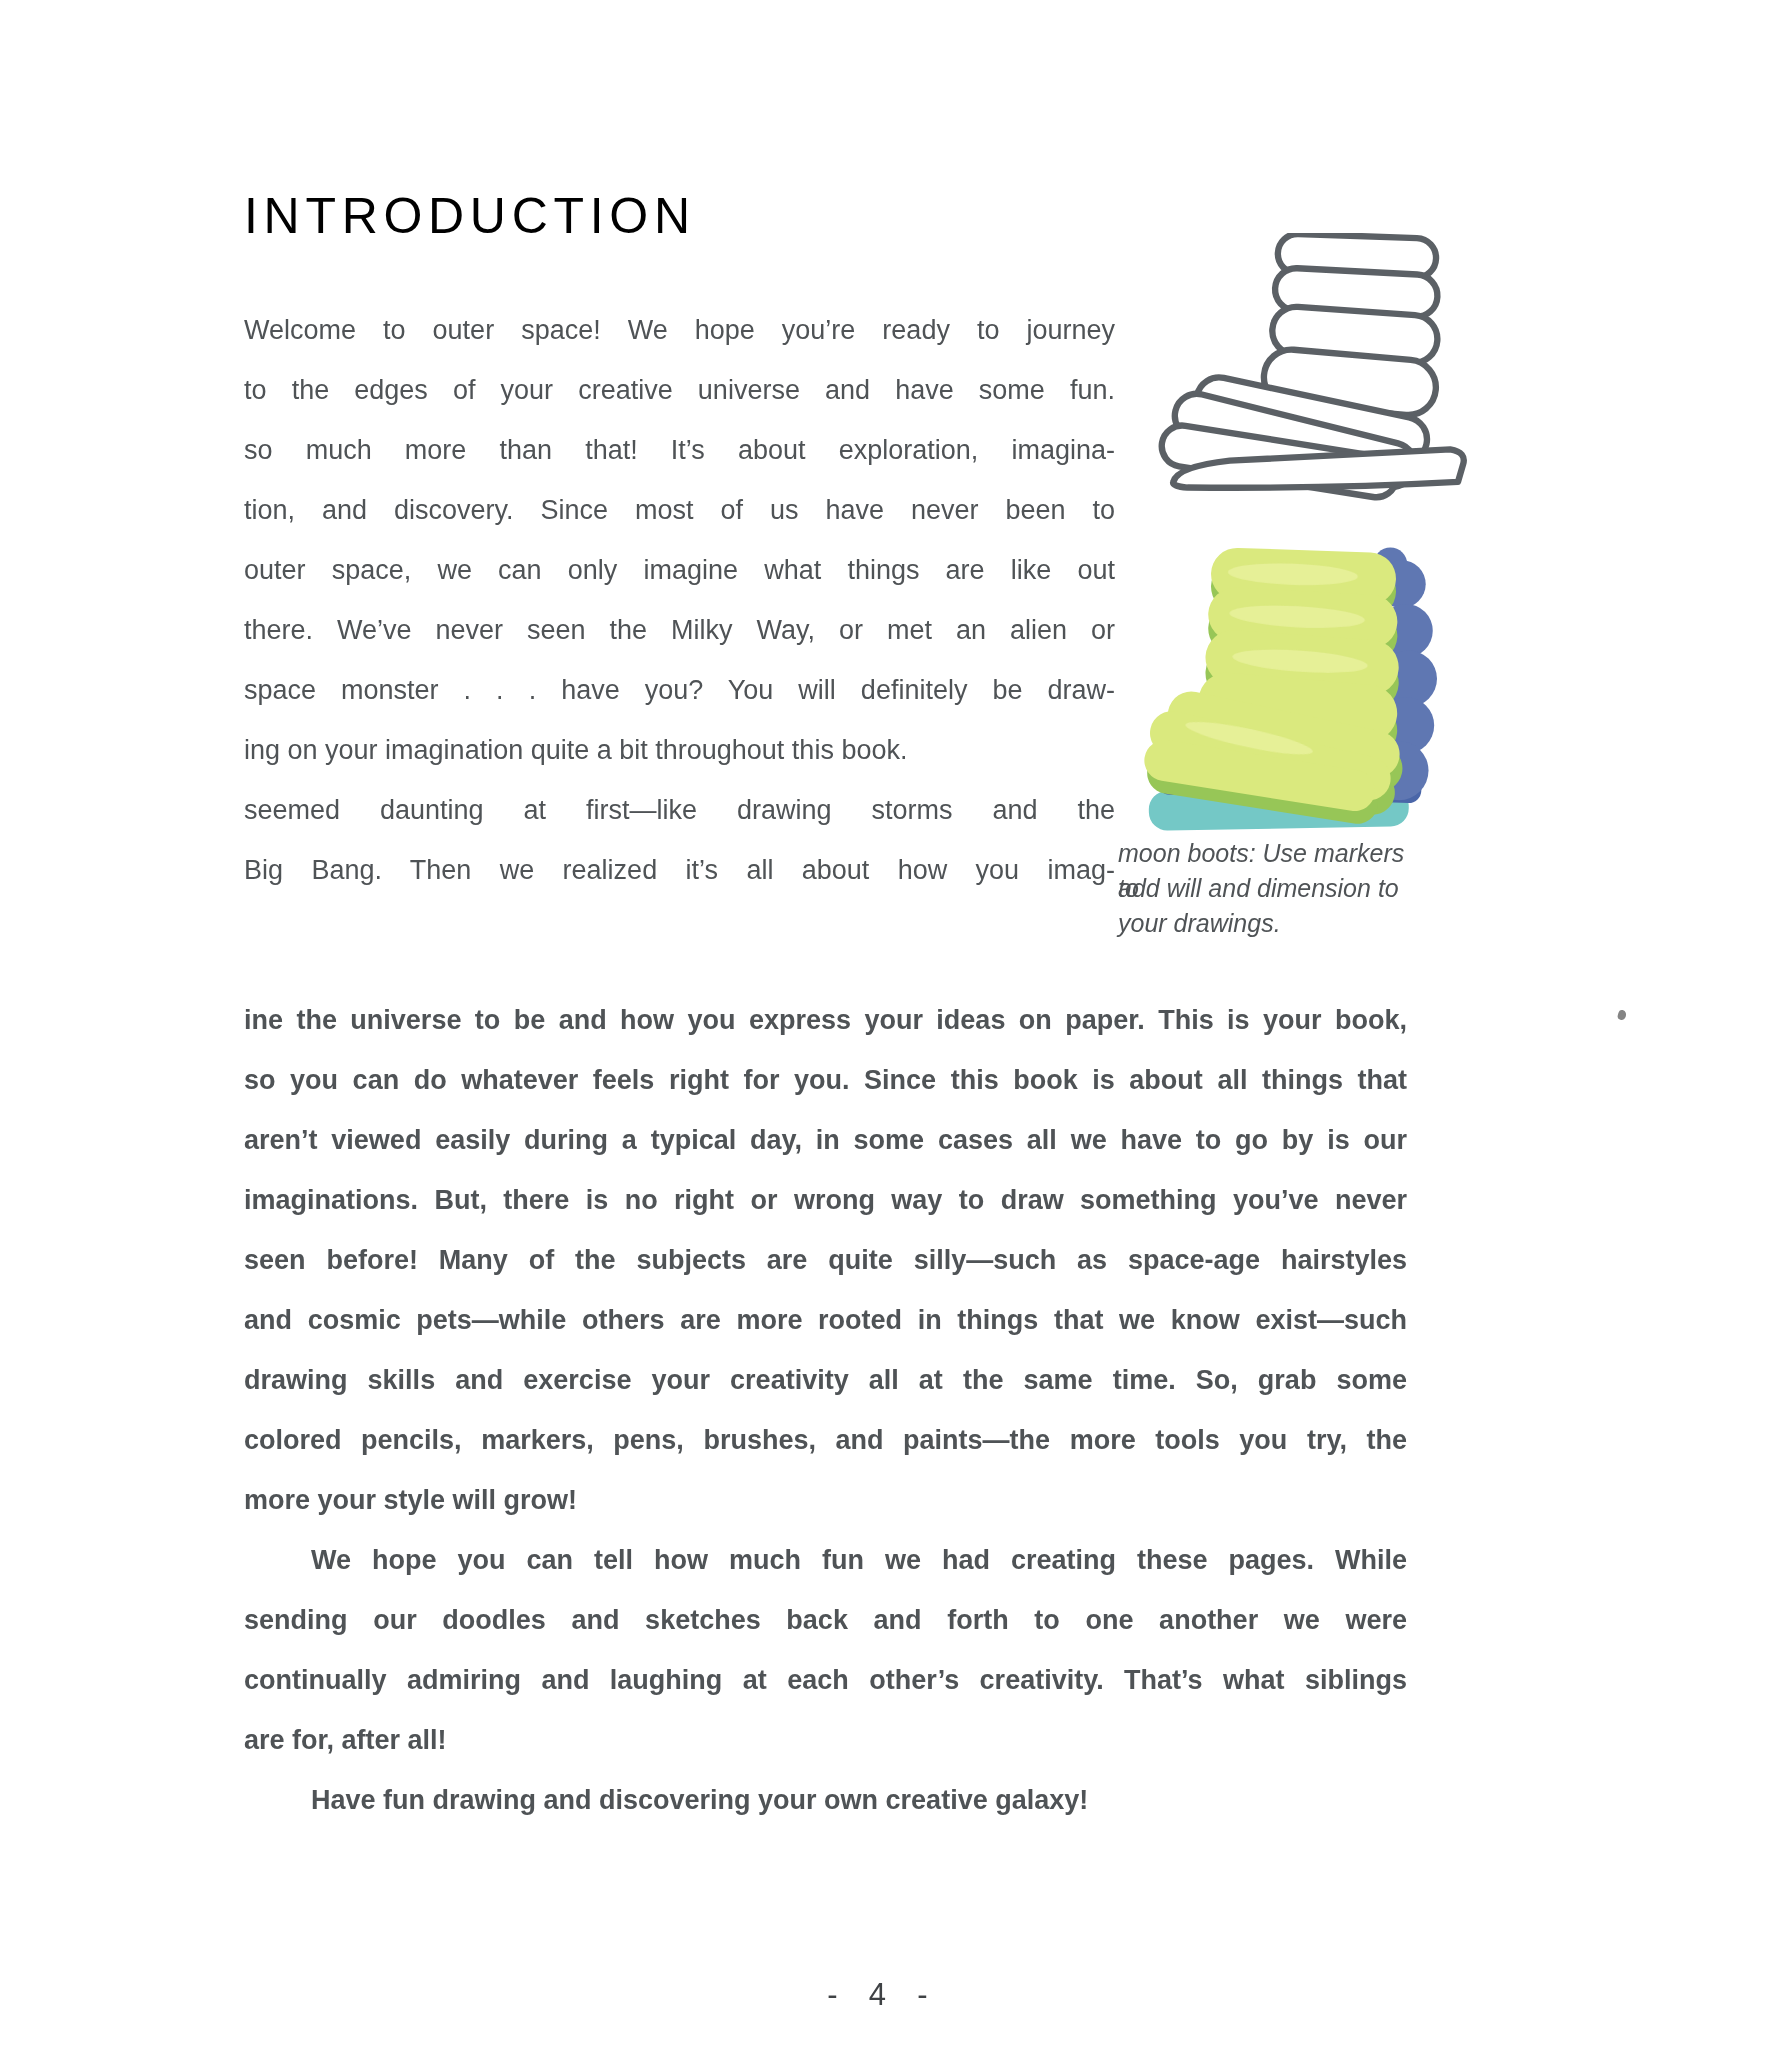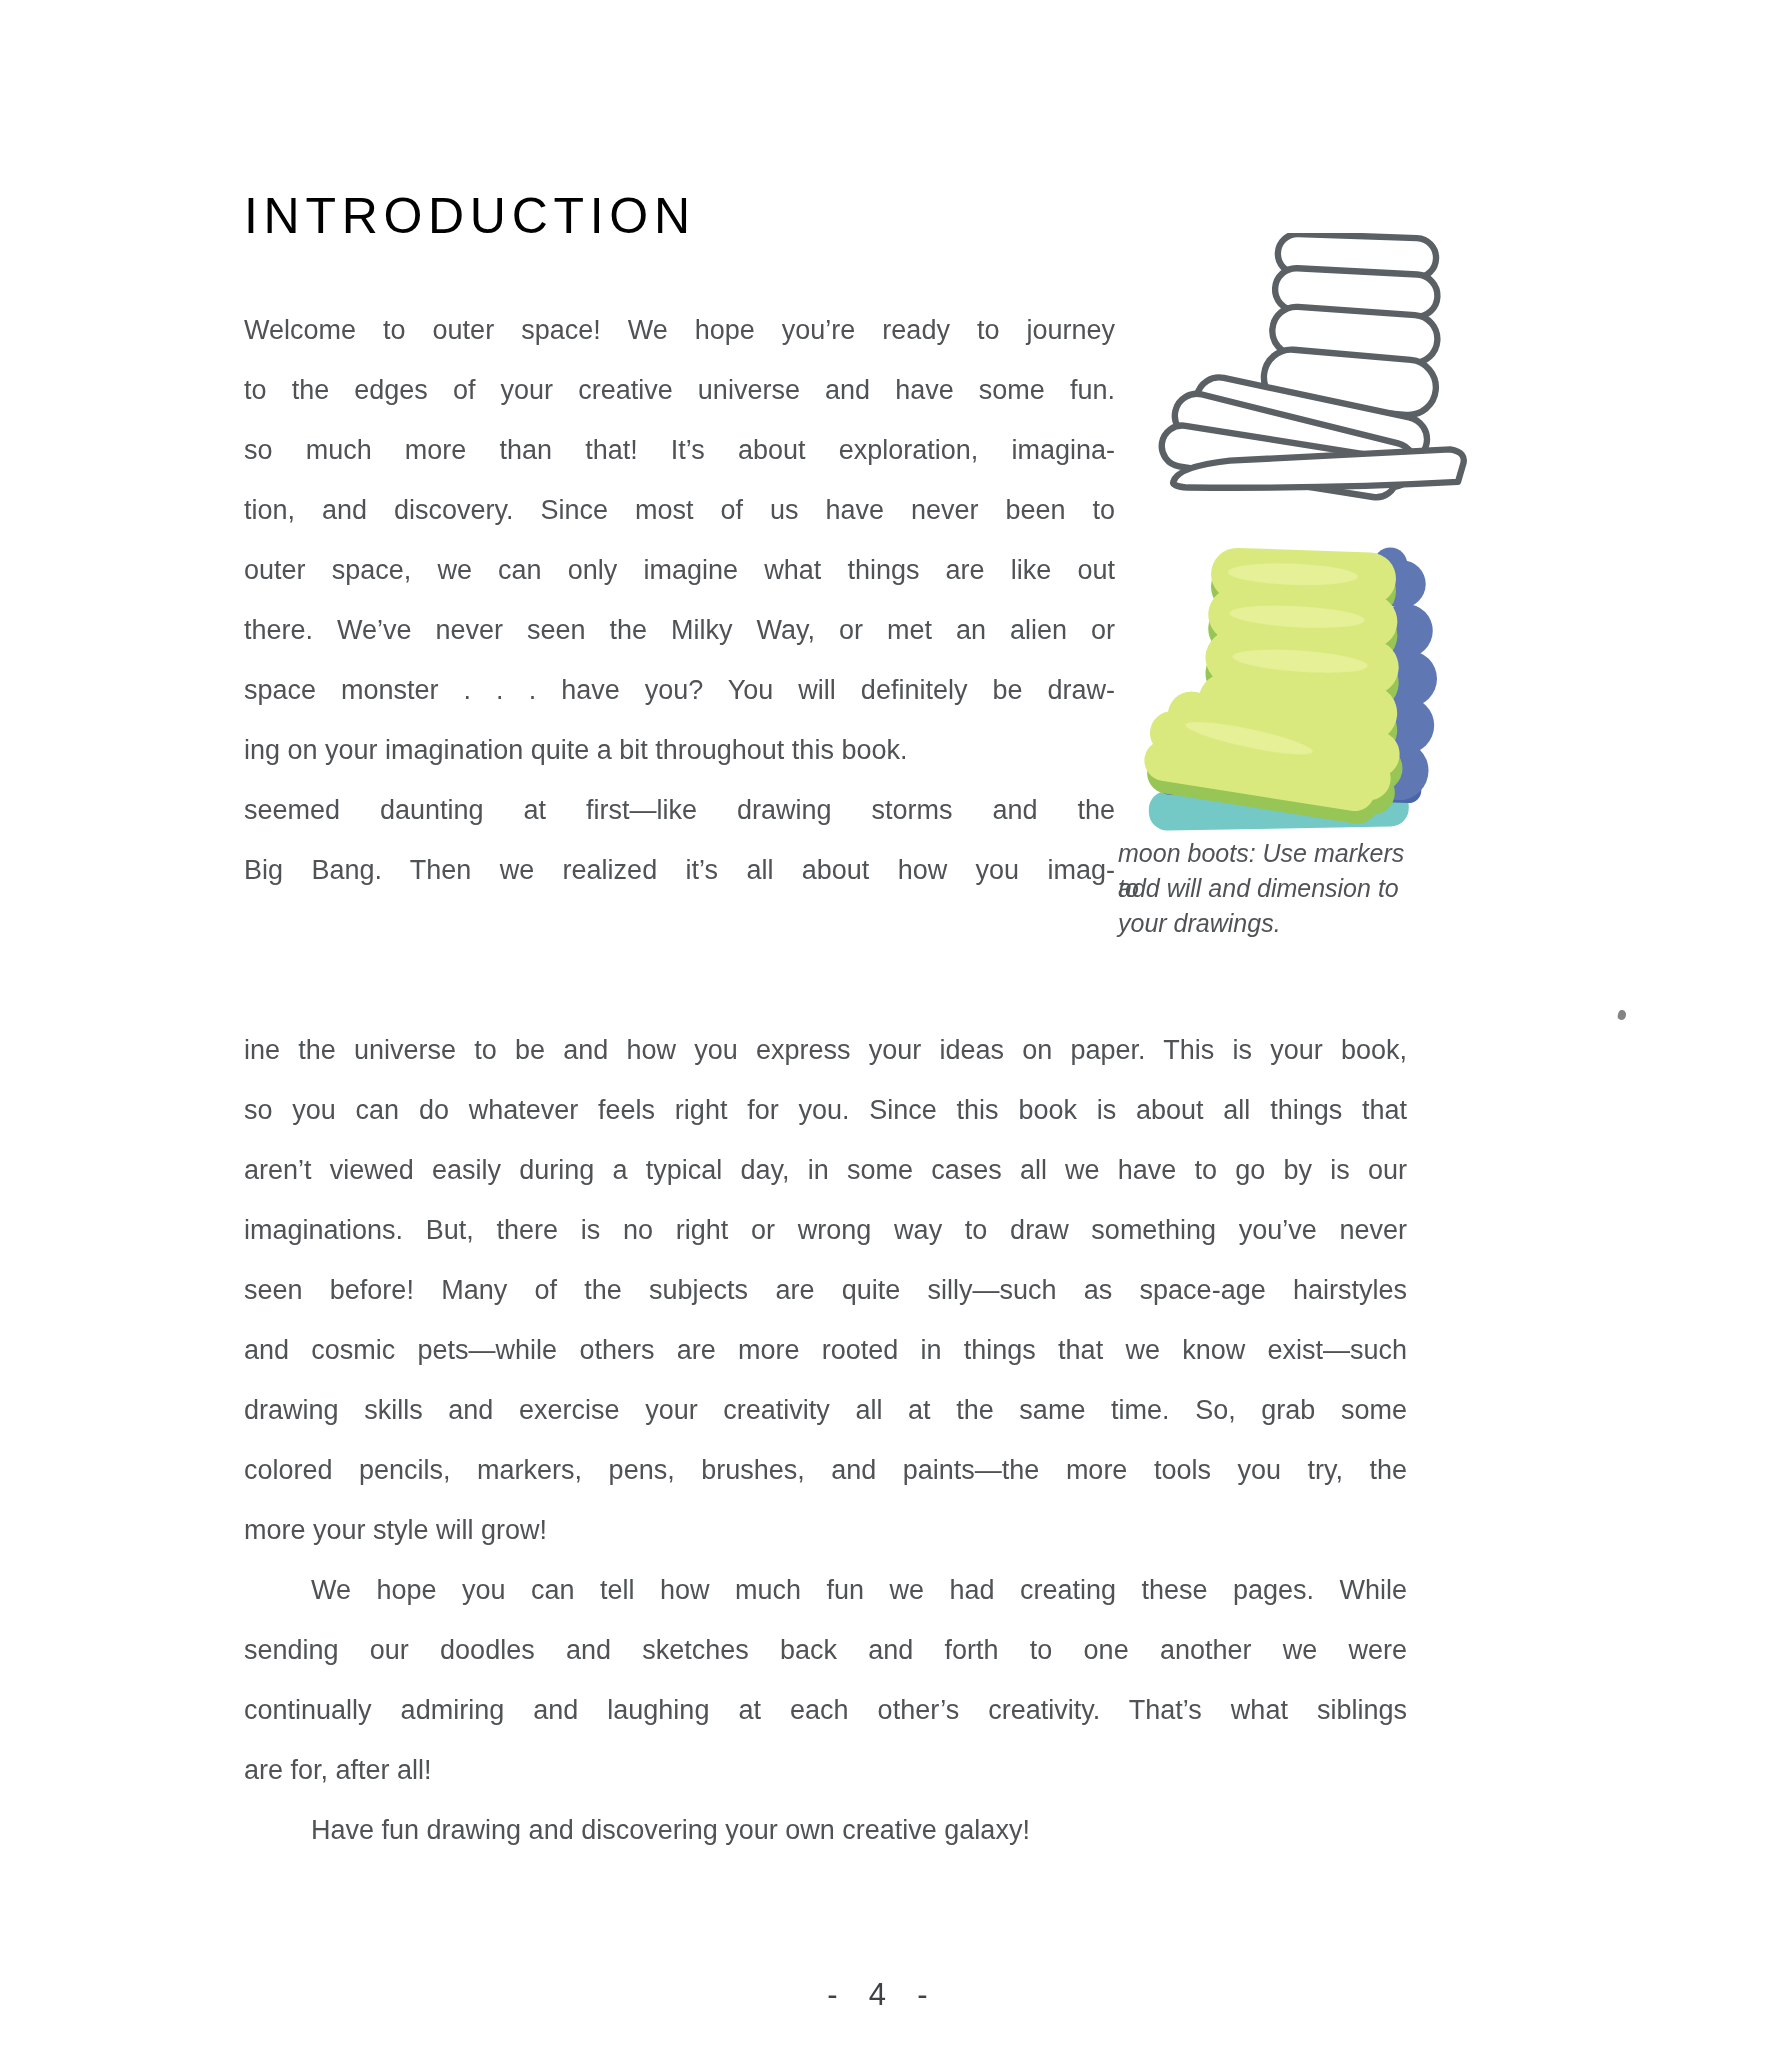--- a/index.html
+++ b/index.html
@@ -7,21 +7,21 @@
     width:1766px;height:2066px;background:#ffffff;position:relative;
     font-family:"Liberation Sans", sans-serif;color:#4f5356;
     overflow:hidden;
   }
   .page-title{
     position:absolute;left:244px;top:192px;
     font-size:50px;line-height:49px;letter-spacing:5.7px;
     color:#000000;font-weight:400;
   }
   .text-col{position:absolute;left:244px;top:300px;width:871px;}
-  .text-full{position:absolute;left:244px;top:1020px;width:1163px;}
+  .text-full{position:absolute;left:244px;top:990px;width:1163px;font-weight:bold;}
   .line{
     height:60px;line-height:60px;font-size:27px;
     text-align:justify;color:#4f5356;
   }
   .line.j{text-align-last:justify;}
   .line.ind{text-indent:67px;}
   .caption{
     position:absolute;left:1118px;top:836px;width:311px;
     font-style:italic;font-size:25px;color:#4d5154;
   }

